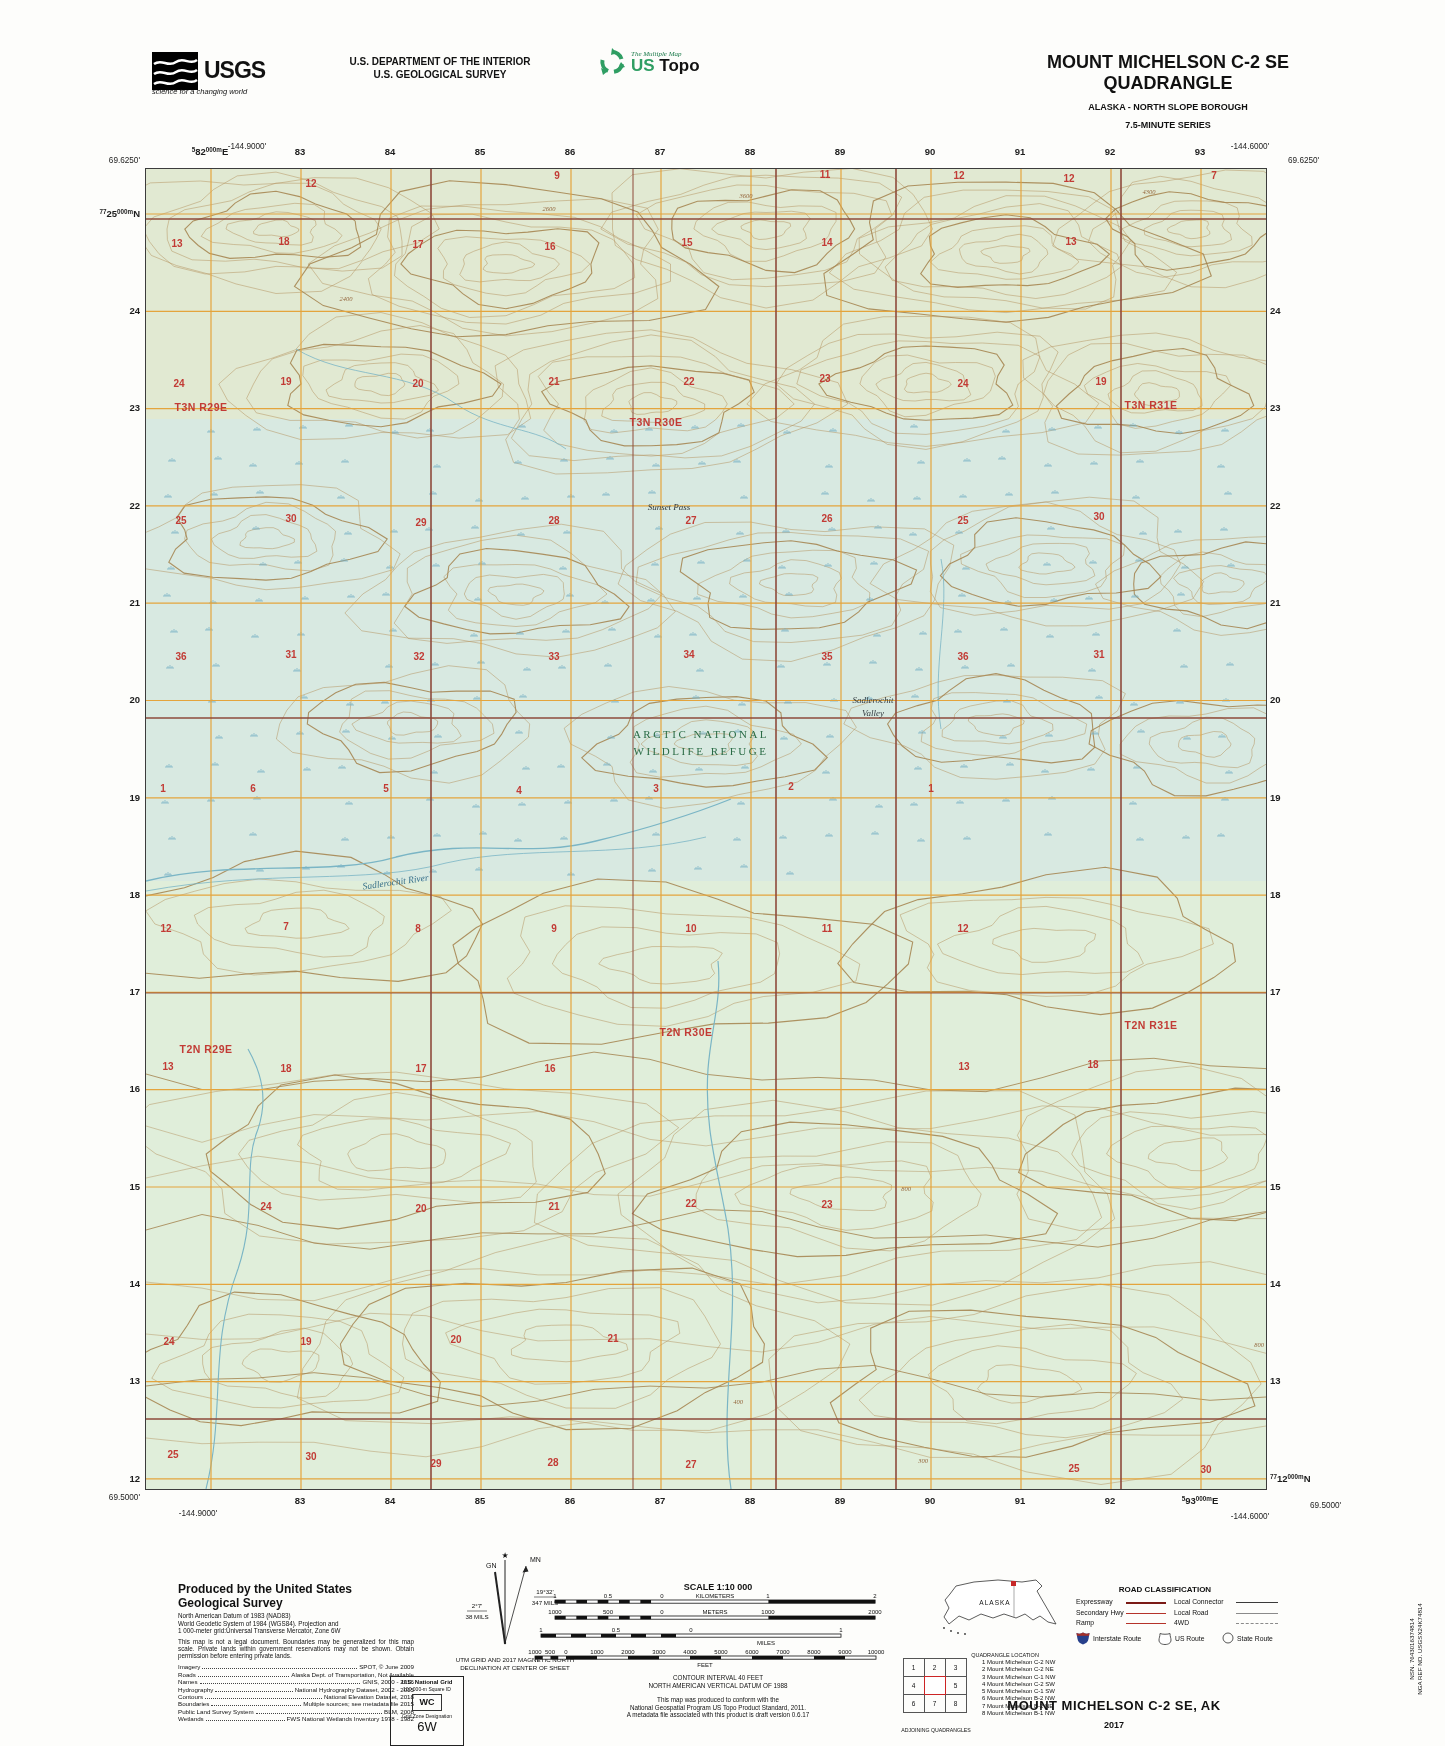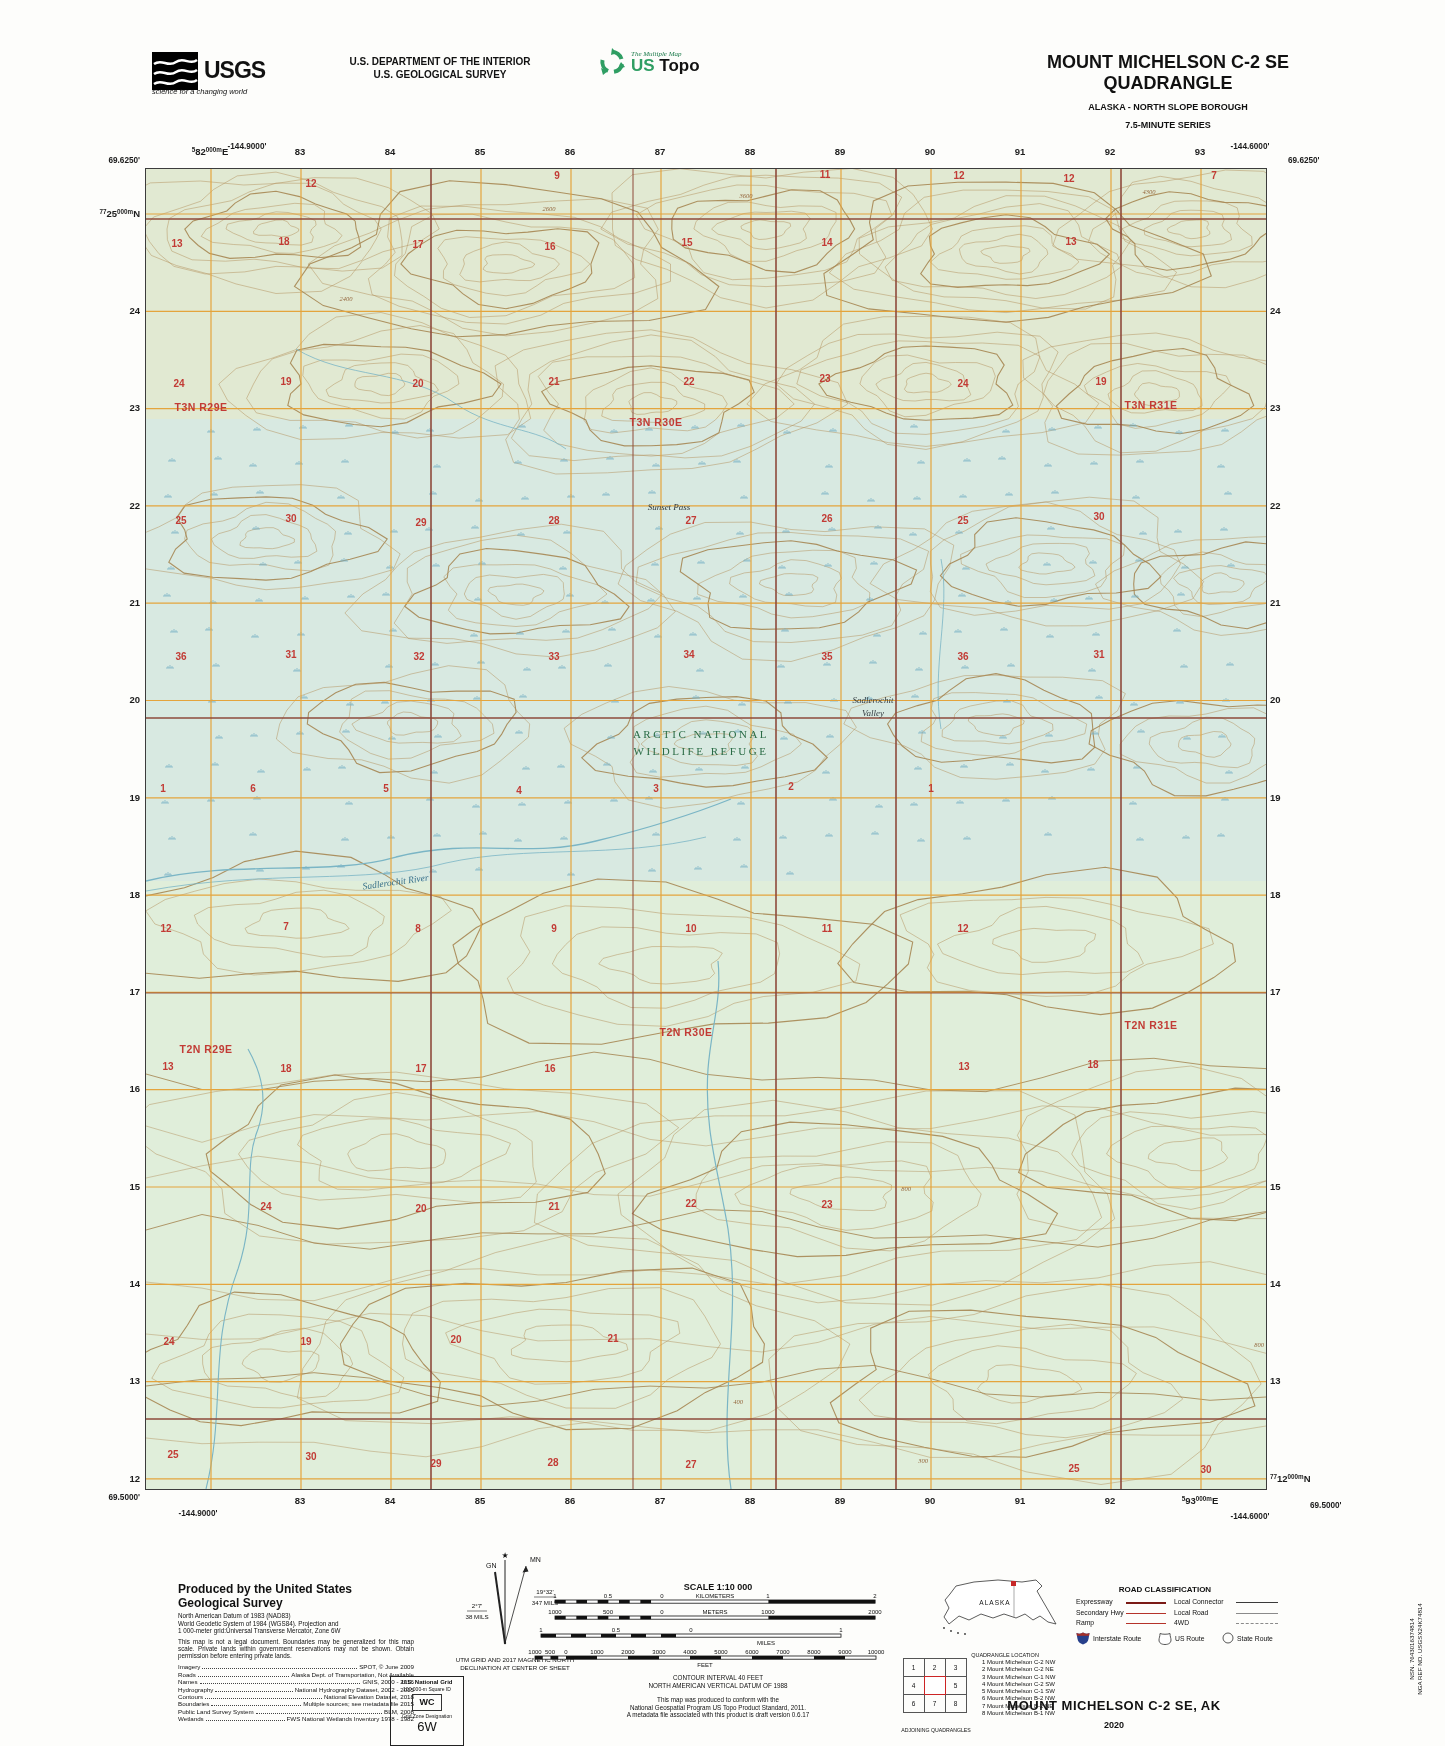--- a/index.html
+++ b/index.html
@@ -18,21 +18,21 @@
   #quad-title{font-weight:bold;font-size:18px}
   #quad-sub,#quad-series{font-weight:bold;font-size:9px;margin-top:8px}
   
   #map-frame{left:145px;top:168px;width:1120px;height:1320px;border:1px solid #3c3c3c;background:#e0edda;overflow:hidden}
   
   .glab{position:absolute;font-size:9.5px;font-weight:bold;white-space:nowrap;color:#1c1c1c}
   .glab.c{transform:translate(-50%,-50%)}
   .glab.r{transform:translate(-100%,-50%)}
   .glab.l{transform:translate(0,-50%)}
   .glab .sm{font-size:6.3px;vertical-align:3px}
-  .glab.cc{font-size:8.2px;font-weight:bold}
+  .glab.cc{font-size:8.2px;font-weight:normal}
   
   .sec{fill:#c23b35;font-weight:bold;font-size:10px;text-anchor:middle;font-family:"Liberation Sans",sans-serif}
   .elev{fill:#95683f;font-size:6.5px;font-style:italic;text-anchor:middle;font-family:"Liberation Serif",serif}
   .twp{fill:#c23b35;font-weight:bold;font-size:10.5px;text-anchor:middle;letter-spacing:.5px;font-family:"Liberation Sans",sans-serif}
   .refuge{fill:#2a6b45;font-size:11px;letter-spacing:2.5px;text-anchor:middle;font-family:"Liberation Serif",serif}
   .place{fill:#333b40;font-size:9px;font-style:italic;text-anchor:middle;font-family:"Liberation Serif",serif}
   .water{fill:#37708a;font-size:9.5px;font-style:italic;text-anchor:middle;font-family:"Liberation Serif",serif}
   
   #produced{left:178px;top:1582px;width:236px}
   #produced h4{margin:0 0 2px 0;font-size:12px}
@@ -695,21 +695,21 @@
       <div>3 Mount Michelson C-1 NW</div>
       <div>4 Mount Michelson C-2 SW</div>
       <div>5 Mount Michelson C-1 SW</div>
       <div>6 Mount Michelson B-2 NW</div>
       <div>7 Mount Michelson B-2 NE</div>
       <div>8 Mount Michelson B-1 NW</div>
     </div>
 
   <div class="abs" id="map-title-block">
     <div id="map-title">MOUNT MICHELSON C-2 SE,  AK</div>
-    <div id="map-year">2020</div>
+    <div id="map-year">2017</div>
   </div>
 
   <div class="abs" id="nsn">
     <div>NSN. 7643016374814</div>
     <div>NGA REF NO. USGSX24K74814</div>
   </div>
 
 </div>
 
 </body></html>

